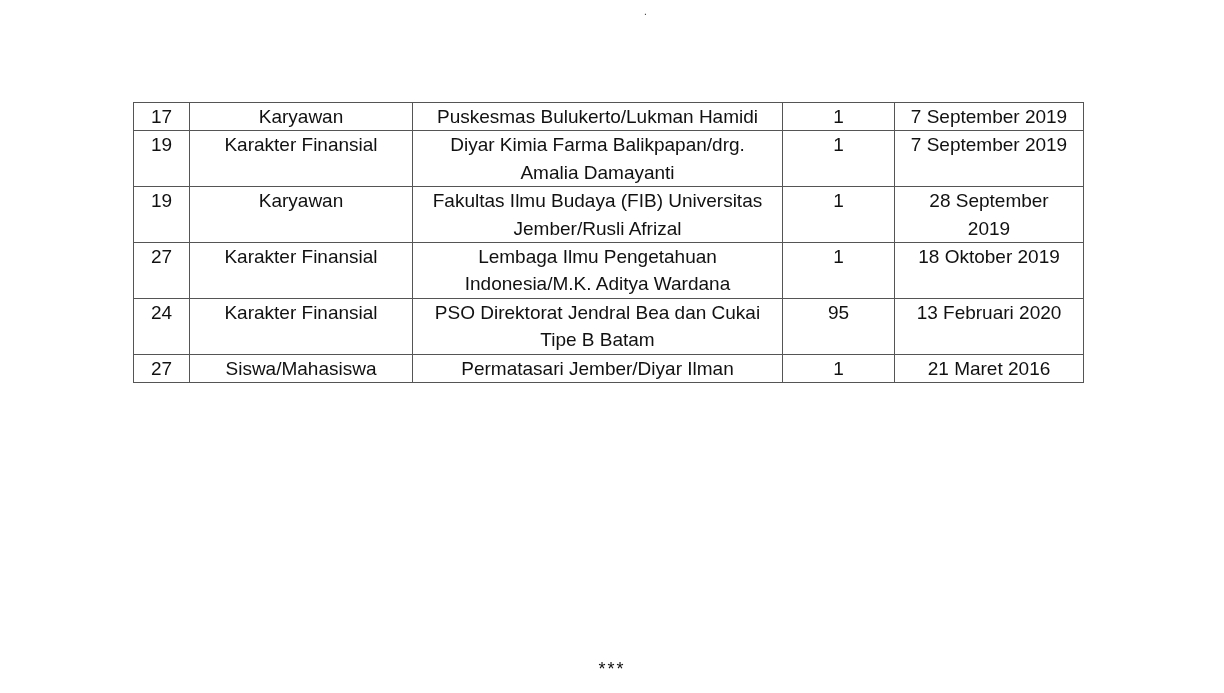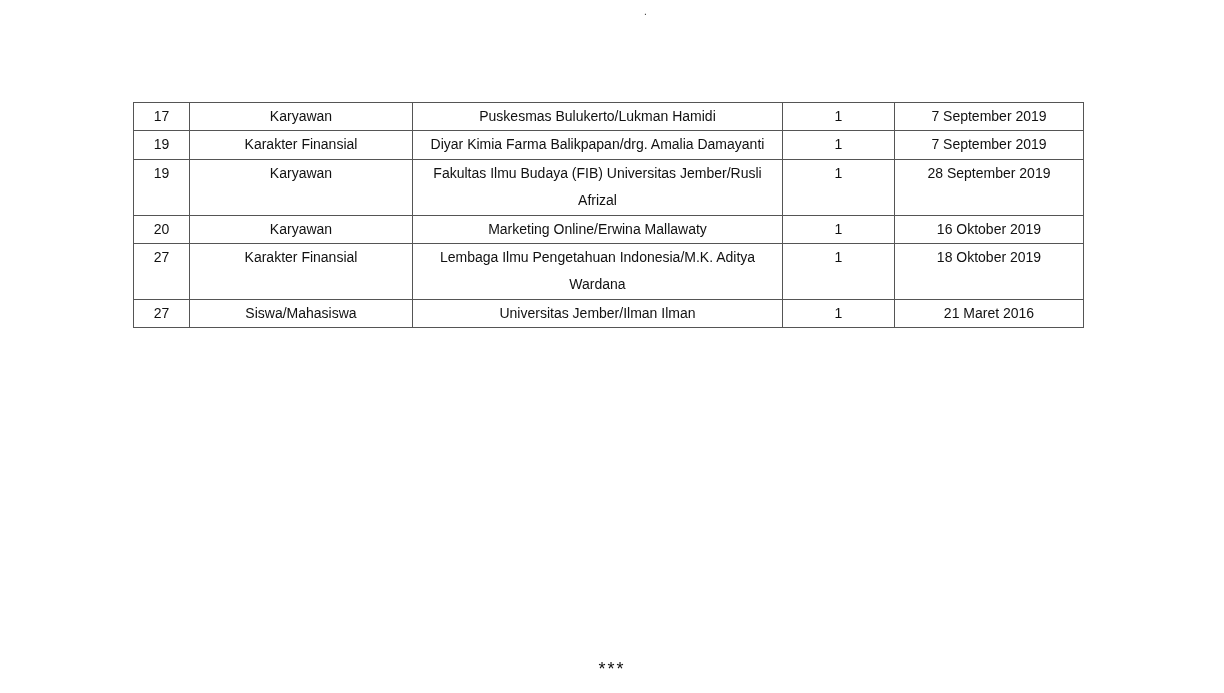--- a/index.html
+++ b/index.html
@@ -2,21 +2,21 @@
 <html><head>
 <meta charset="utf-8">
 <style>
   html, body { margin: 0; padding: 0; background: #ffffff; }
   body { width: 1224px; height: 693px; position: relative; overflow: hidden;
          font-family: "Liberation Sans", "DejaVu Sans", sans-serif; color: #111; }
   .dot { position: absolute; left: 644px; top: 7px; font-size: 10px; line-height: 10px; color: #333; }
   table.records { position: absolute; left: 133px; top: 102px; border-collapse: collapse;
                   table-layout: fixed; width: 950px; }
   table.records td { border: 1px solid #555; padding: 0 6px; text-align: center; vertical-align: top;
-                     font-size: 14px; line-height: 27.4px; word-wrap: break-word; }
+                     font-size: 19px; line-height: 27.4px; word-wrap: break-word; }
   col.c-no { width: 56px; } col.c-cat { width: 223px; } col.c-org { width: 370px; }
   col.c-qty { width: 112px; } col.c-date { width: 189px; }
   .stars { position: absolute; left: 0; width: 1224px; top: 659px; text-align: center;
            font-size: 18px; letter-spacing: 2px; }
 </style>
 </head>
 <body>
 
 <div class="dot">.</div>
 
@@ -44,36 +44,36 @@
       <td>7 September 2019</td>
     </tr>
     <tr>
       <td>19</td>
       <td>Karyawan</td>
       <td>Fakultas Ilmu Budaya (FIB) Universitas Jember/Rusli Afrizal</td>
       <td>1</td>
       <td style="padding:0 22px">28 September 2019</td>
     </tr>
     <tr>
-      <td>20</td>
-      <td>Karyawan</td>
-      <td>Marketing Online/Erwina Mallawaty</td>
-      <td>1</td>
-      <td>16 Oktober 2019</td>
-    </tr>
-    <tr>
       <td>27</td>
       <td>Karakter Finansial</td>
       <td style="padding:0 24px">Lembaga Ilmu Pengetahuan Indonesia/M.K. Aditya Wardana</td>
       <td>1</td>
       <td>18 Oktober 2019</td>
     </tr>
     <tr>
+      <td>24</td>
+      <td>Karakter Finansial</td>
+      <td>PSO Direktorat Jendral Bea dan Cukai Tipe B Batam</td>
+      <td>95</td>
+      <td>13 Februari 2020</td>
+    </tr>
+    <tr>
       <td>27</td>
       <td>Siswa/Mahasiswa</td>
-      <td>Universitas Jember/Ilman Ilman</td>
+      <td>Permatasari Jember/Diyar Ilman</td>
       <td>1</td>
       <td>21 Maret 2016</td>
     </tr>
   </tbody>
 </table>
 
 <div class="stars">***</div>
 
 </body></html>

